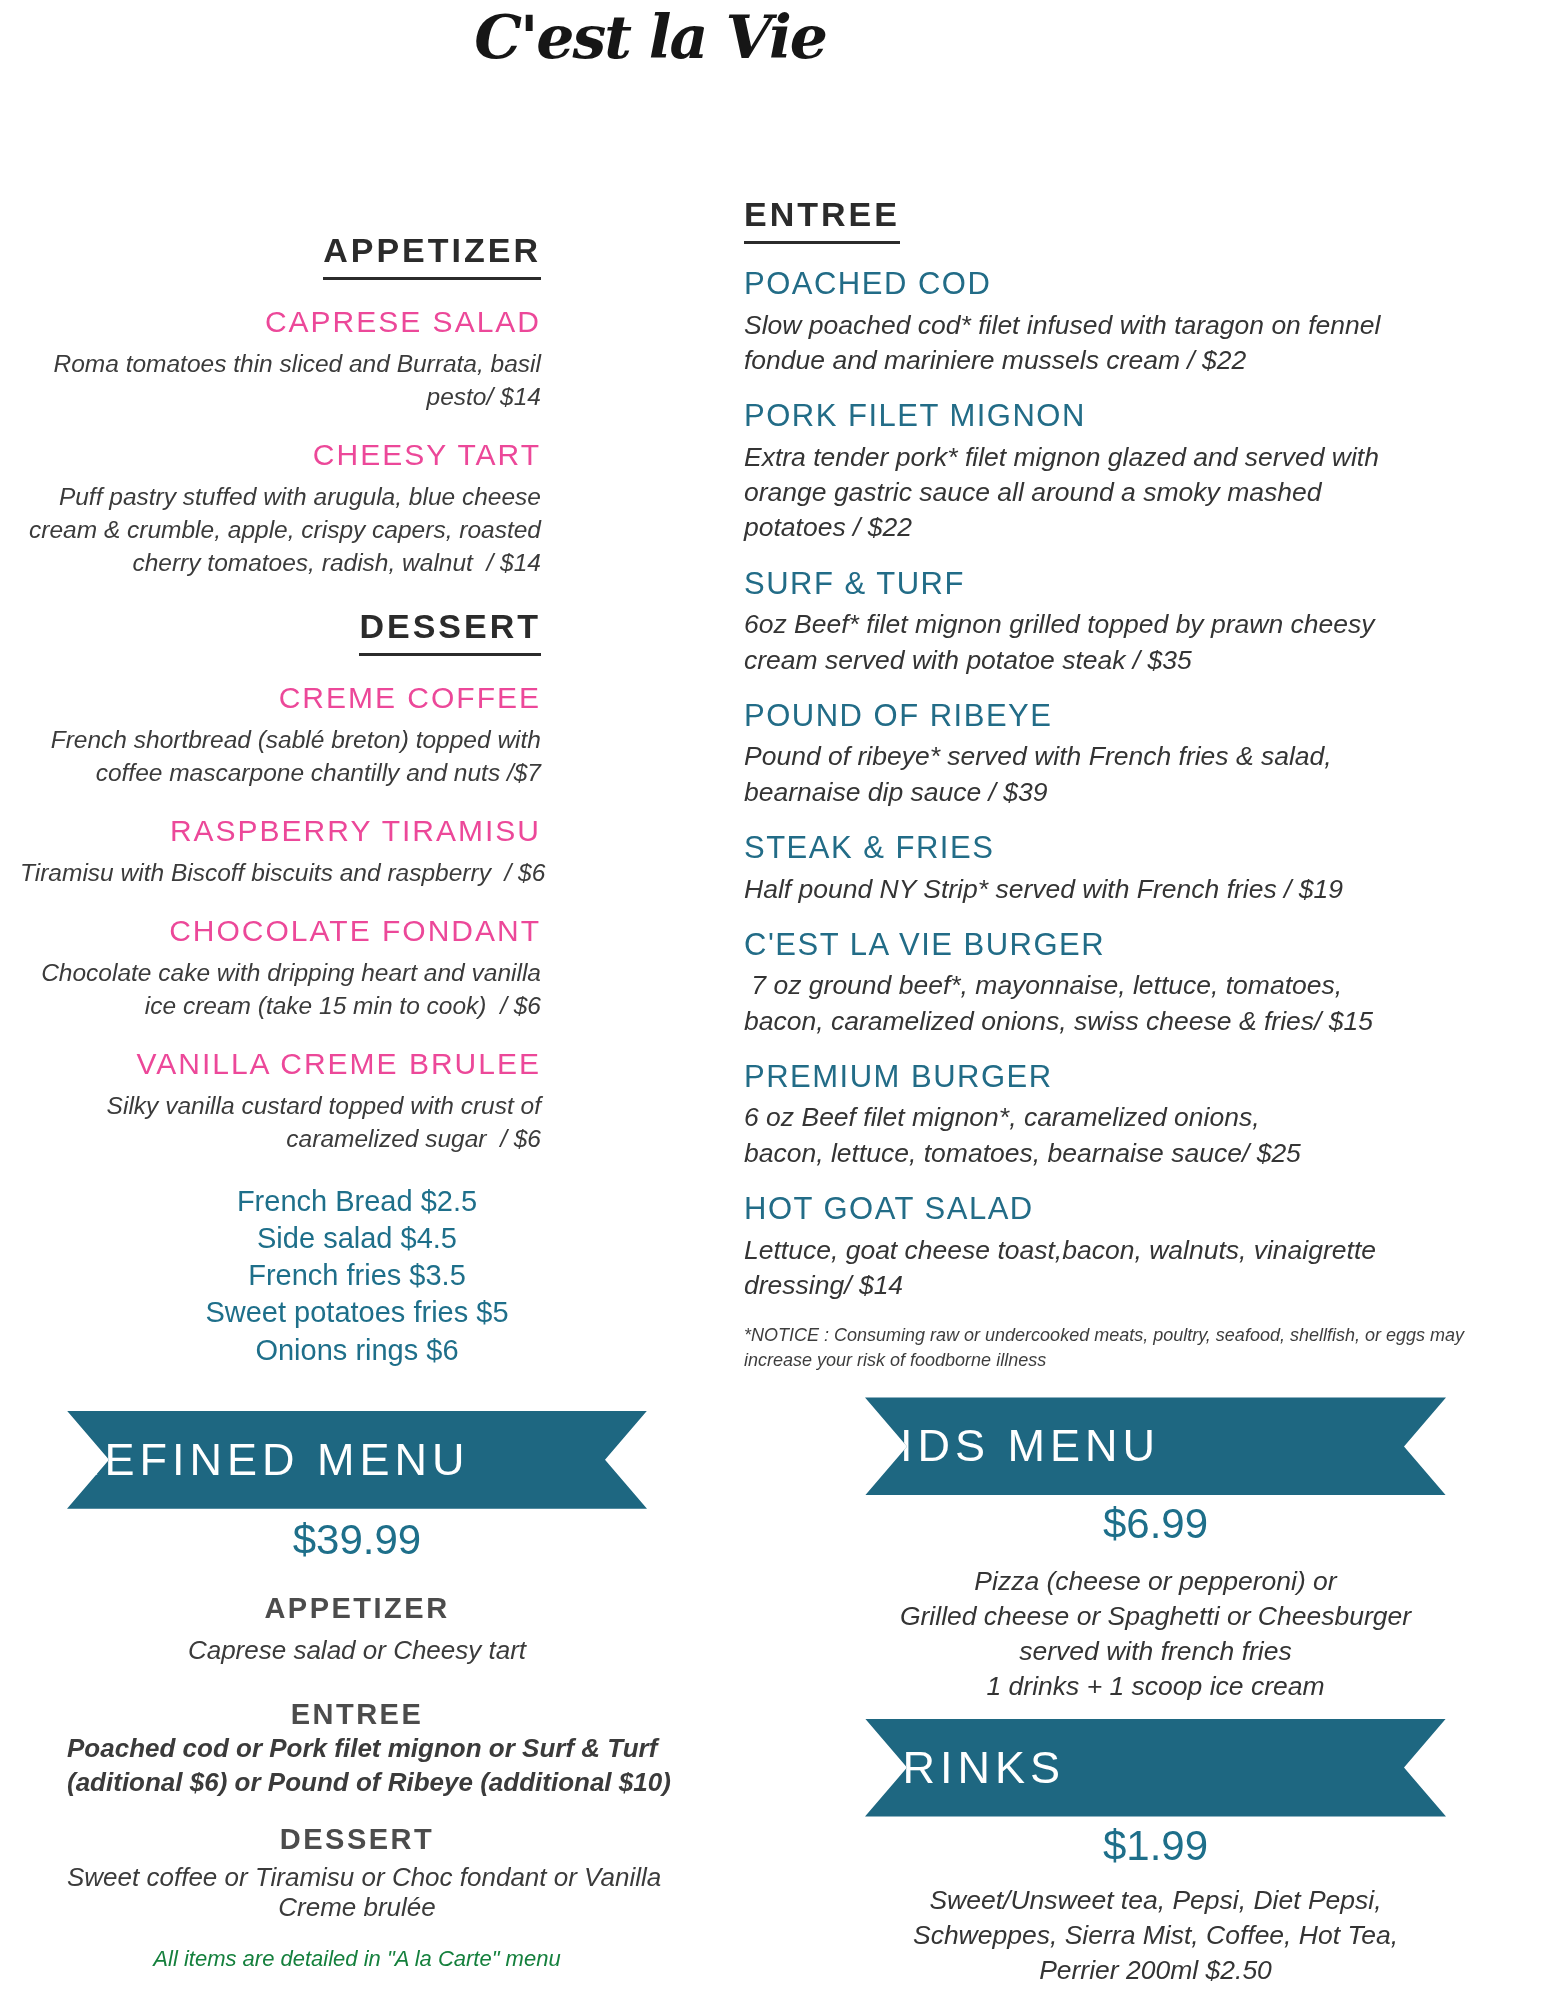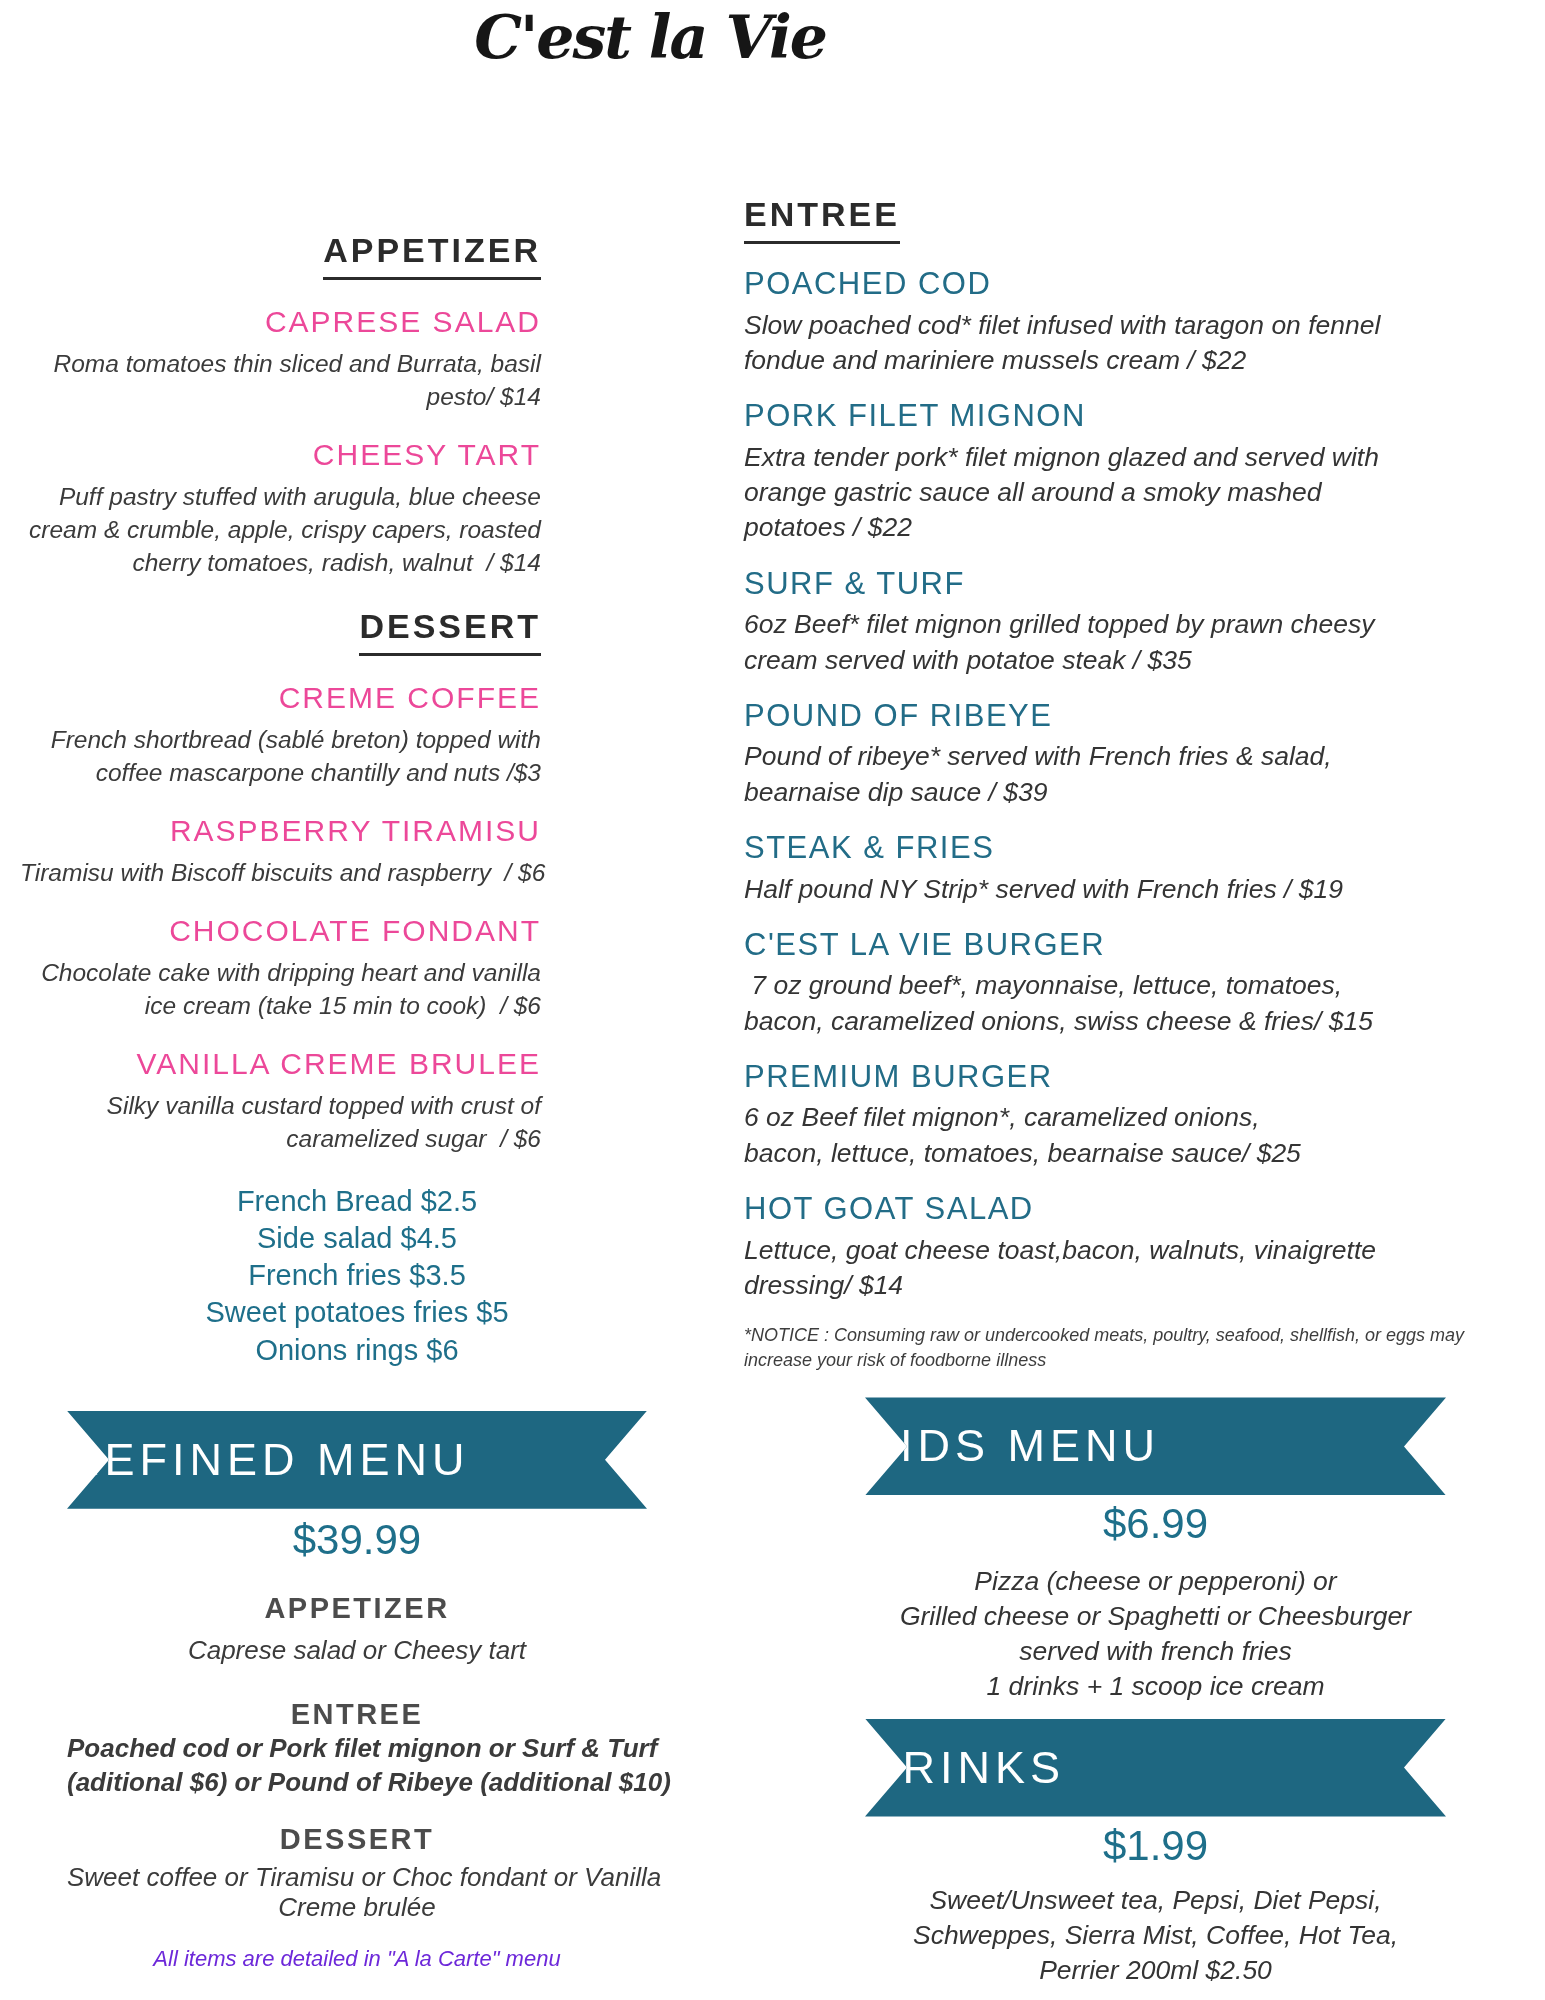--- a/index.html
+++ b/index.html
@@ -34,21 +34,21 @@
   .ribbon {
     background:#1e6781; color:#ffffff; height:98px;
     display:flex; align-items:center; 
     font-size:45px; letter-spacing:5px;
     clip-path:polygon(0 0,100% 0,calc(100% - 42px) 50%,100% 100%,0 100%,42px 50%);
   }
   .price { color:#1e6f8a; font-size:42px; line-height:1.1; text-align:center; }
 
   .sub-heading { font-size:29px; font-weight:700; letter-spacing:2.5px; color:#4c4c4c; line-height:1.2; }
   .sub-desc    { font-size:26px; font-style:italic; color:#3b3b3b; line-height:1.3; white-space:pre; }
-  .footnote    { font-size:22px; font-style:italic; color:#6d28d9; }
+  .footnote    { font-size:22px; font-style:italic; color:#15803d; }
 
   .notice { font-size:18px; font-style:italic; color:#3d3d3d; line-height:1.4; white-space:pre; }
 
   .banner-block { margin-left:121px; width:581px; }
   .banner-text  { text-align:center; font-size:26.5px; font-style:italic; color:#343434;
                   line-height:1.33; white-space:pre; }
 </style>
 </head>
 <body>
 
@@ -75,21 +75,21 @@
 cherry tomatoes, radish, walnut  / $14</div>
     </div>
 
     <div class="sec-heading ar" style="margin-top:16px; margin-bottom:24px;">
       <span class="u">DESSERT</span>
     </div>
 
     <div class="ar">
       <div class="item-name">CREME COFFEE</div>
       <div class="item-desc">French shortbread (sablé breton) topped with
-coffee mascarpone chantilly and nuts /$3</div>
+coffee mascarpone chantilly and nuts /$7</div>
     </div>
 
     <div class="ar">
       <div class="item-name">RASPBERRY TIRAMISU</div>
       <div class="item-desc">Tiramisu with Biscoff biscuits and raspberry  / $6</div>
     </div>
 
     <div class="ar">
       <div class="item-name">CHOCOLATE FONDANT</div>
       <div class="item-desc">Chocolate cake with dripping heart and vanilla

